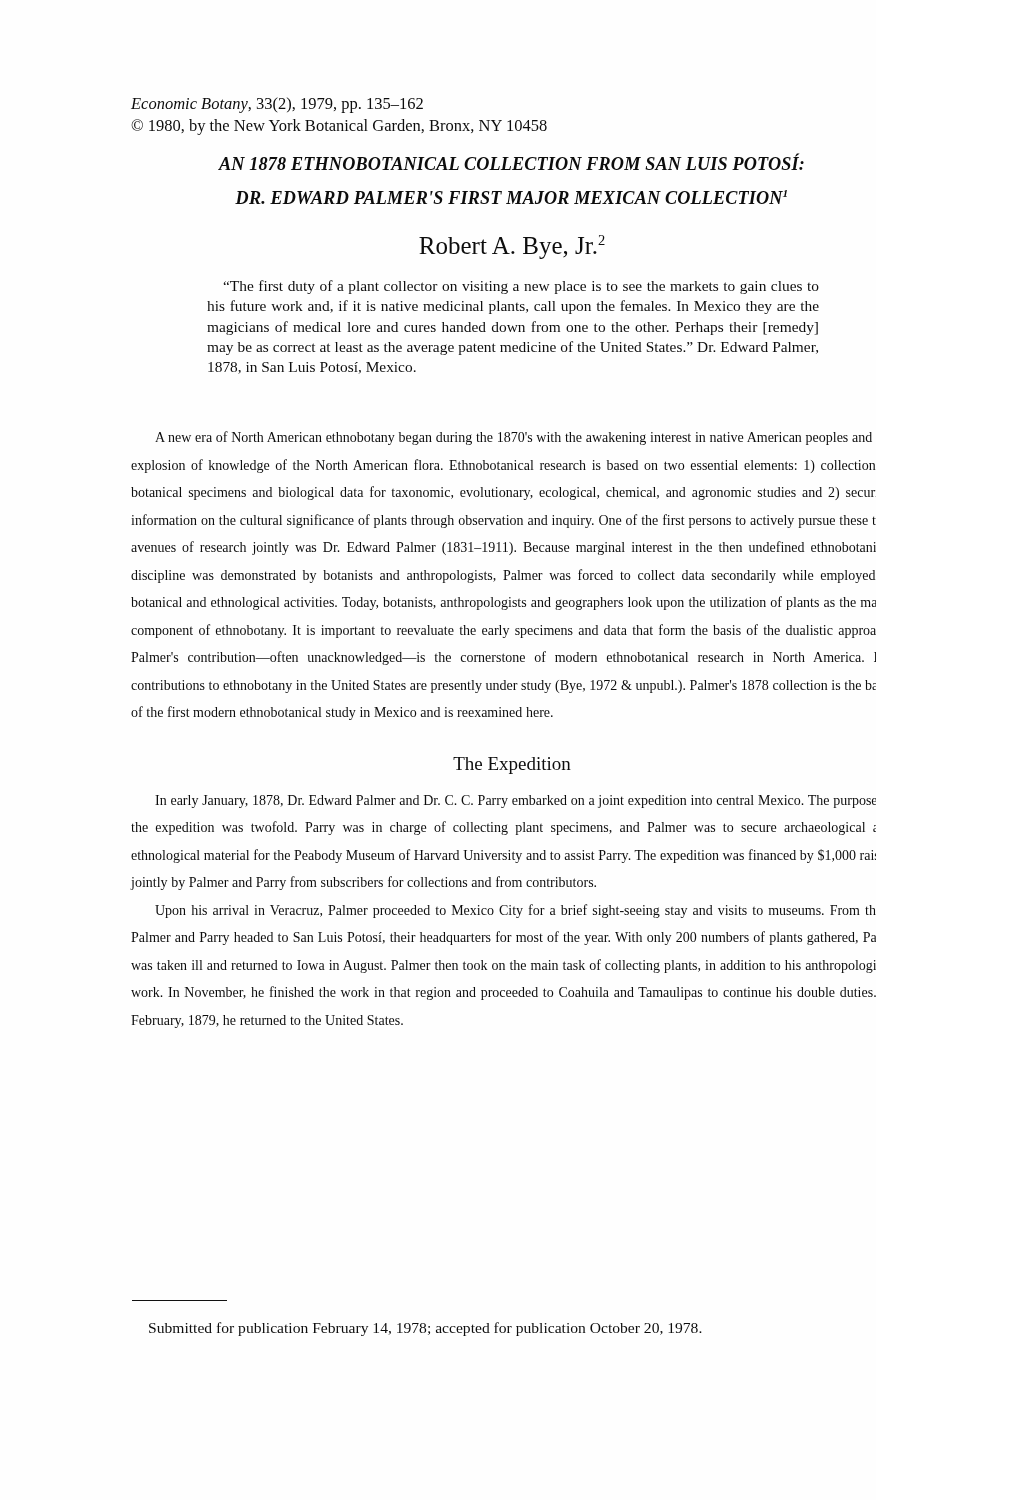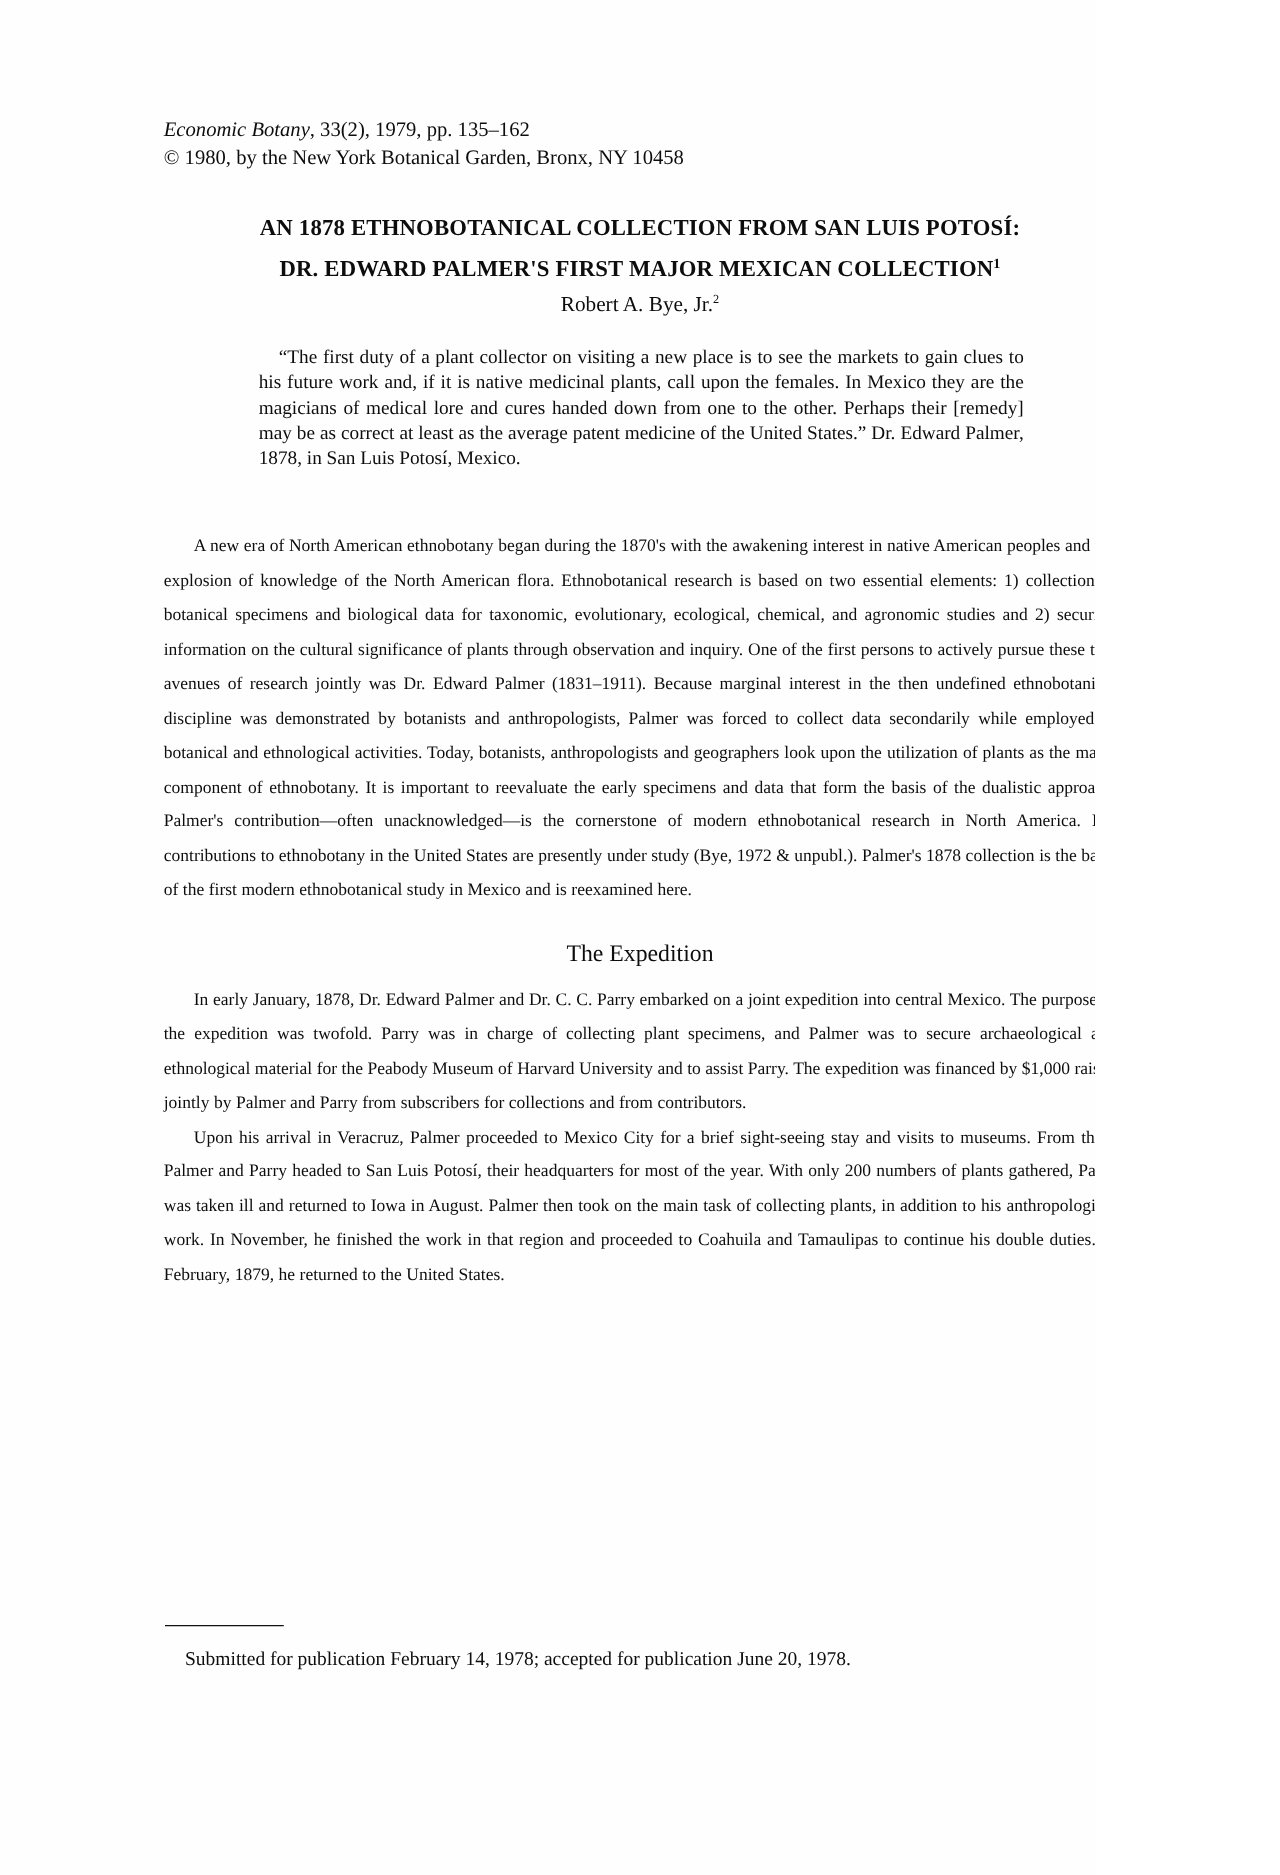--- a/index.html
+++ b/index.html
@@ -31,23 +31,24 @@
     font-style: italic;
   }
   .masthead-line {
     white-space: nowrap;
   }
 
   
   .title-block {
     position: absolute;
     left: 120px;
-    top: 168px;
+    top: 150px;
     width: 784px;
     text-align: center;
+    font-style: italic;
   }
   .title-line {
     font-size: 18.2px;
     font-weight: bold;
     letter-spacing: 0.15px;
     line-height: 29px;
     white-space: nowrap;
   }
   .title-line sup {
     font-size: 0.62em;
@@ -57,21 +58,21 @@
 
   
   .author-block {
     position: absolute;
     left: 120px;
     top: 227px;
     width: 784px;
     text-align: center;
   }
   .author-name {
-    font-size: 17px;
+    font-size: 25px;
     line-height: 26px;
   }
   .author-name sup {
     font-size: 0.58em;
     vertical-align: super;
   }
 
   
   .epigraph {
     position: absolute;
@@ -164,16 +165,16 @@
 
   <div class="body-area">
     <p class="para">A new era of North American ethnobotany began during the 1870's with the awakening interest in native American peoples and the explosion of knowledge of the North American flora. Ethnobotanical research is based on two essential elements: 1) collection of botanical specimens and biological data for taxonomic, evolutionary, ecological, chemical, and agronomic studies and 2) securing information on the cultural significance of plants through observation and inquiry. One of the first persons to actively pursue these two avenues of research jointly was Dr. Edward Palmer (1831–1911). Because marginal interest in the then undefined ethnobotanical discipline was demonstrated by botanists and anthropologists, Palmer was forced to collect data secondarily while employed in botanical and ethnological activities. Today, botanists, anthropologists and geographers look upon the utilization of plants as the major component of ethnobotany. It is important to reevaluate the early specimens and data that form the basis of the dualistic approach. Palmer's contribution—often unacknowledged—is the cornerstone of modern ethnobotanical research in North America. His contributions to ethnobotany in the United States are presently under study (Bye, 1972 &amp; unpubl.). Palmer's 1878 collection is the basis of the first modern ethnobotanical study in Mexico and is reexamined here.</p>
     <h2 class="section-heading">The Expedition</h2>
     <p class="para">In early January, 1878, Dr. Edward Palmer and Dr. C. C. Parry embarked on a joint expedition into central Mexico. The purpose of the expedition was twofold. Parry was in charge of collecting plant specimens, and Palmer was to secure archaeological and ethnological material for the Peabody Museum of Harvard University and to assist Parry. The expedition was financed by $1,000 raised jointly by Palmer and Parry from subscribers for collections and from contributors.</p>
     <p class="para">Upon his arrival in Veracruz, Palmer proceeded to Mexico City for a brief sight-seeing stay and visits to museums. From there Palmer and Parry headed to San Luis Potosí, their headquarters for most of the year. With only 200 numbers of plants gathered, Parry was taken ill and returned to Iowa in August. Palmer then took on the main task of collecting plants, in addition to his anthropological work. In November, he finished the work in that region and proceeded to Coahuila and Tamaulipas to continue his double duties. In February, 1879, he returned to the United States.</p>
   </div>
 
   <div class="footnotes">
     <div class="footnote-rule"></div>
-    <p class="footnote submitted">Submitted for publication February 14, 1978; accepted for publication June 20, 1978.</p>
+    <p class="footnote submitted">Submitted for publication February 14, 1978; accepted for publication October 20, 1978.</p>
   </div>
 
 </div>
 
 </body></html>

